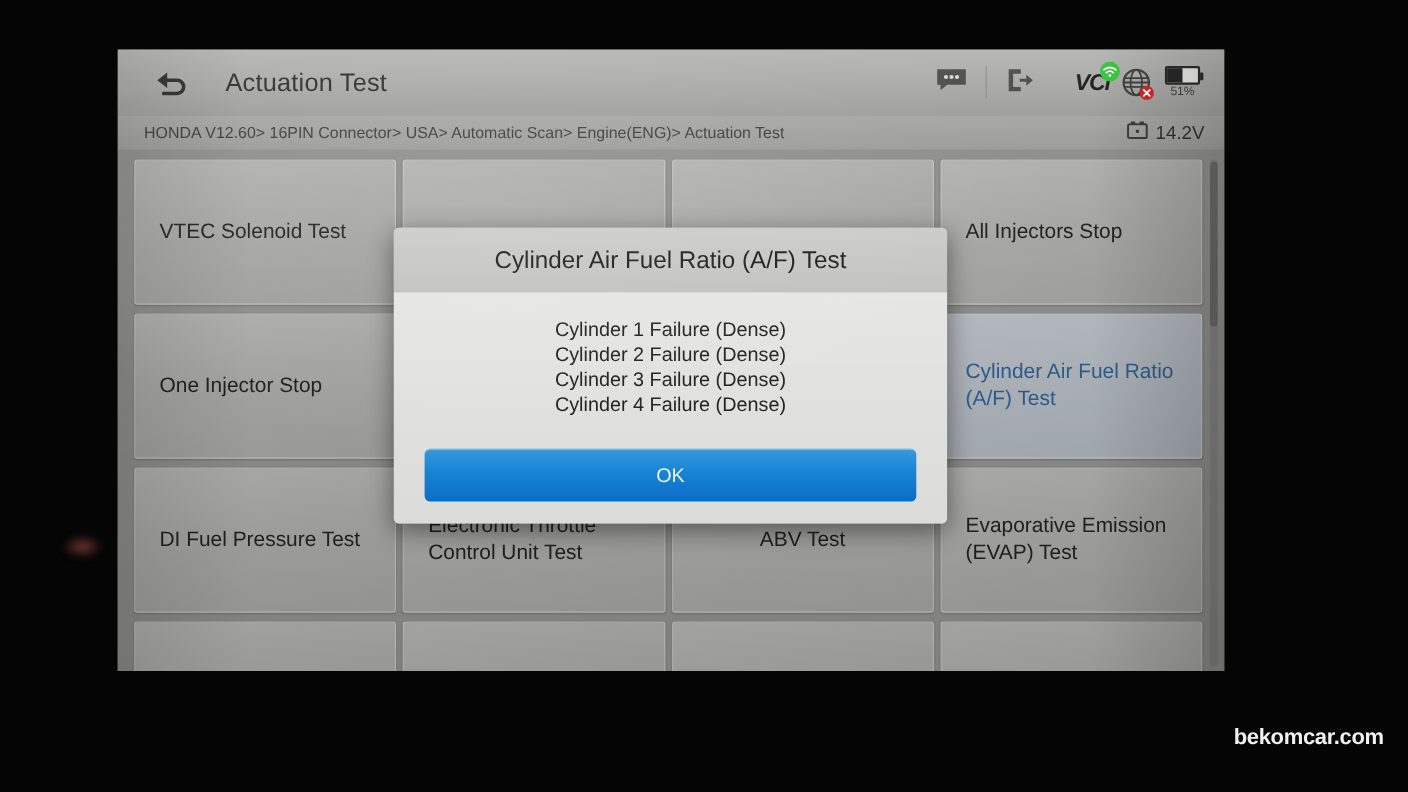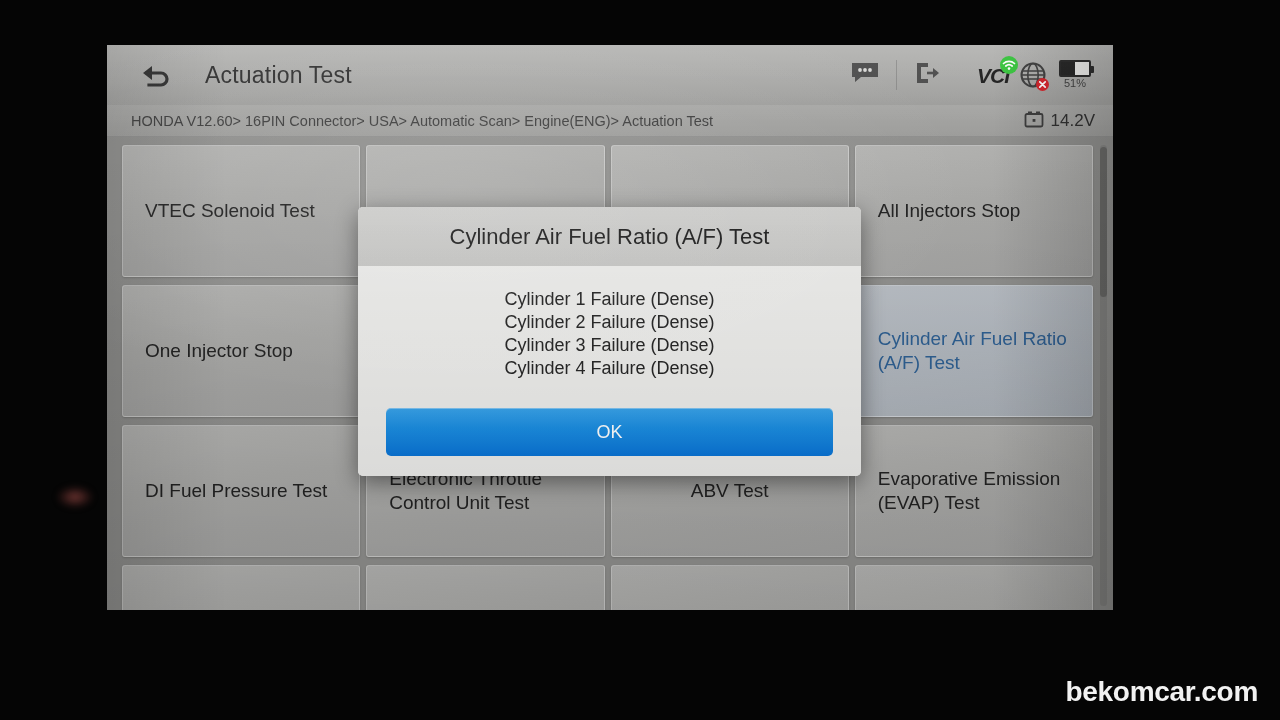--- a/index.html
+++ b/index.html
@@ -322,22 +322,22 @@
     font-size: 18px;
     font-family: "Liberation Sans", sans-serif;
     cursor: pointer;
     box-shadow: inset 0 1px 0 rgba(255,255,255,0.35);
   }
 
   
   #site-watermark {
     position: absolute;
     right: 22px;
-    bottom: 12px;
-    font-size: 28px;
+    bottom: 38px;
+    font-size: 20px;
     font-weight: bold;
     color: #f2f2f2;
     letter-spacing: -0.3px;
     z-index: 70;
   }
 </style>
 </head>
 <body>
 
 <div id="photo-frame">

